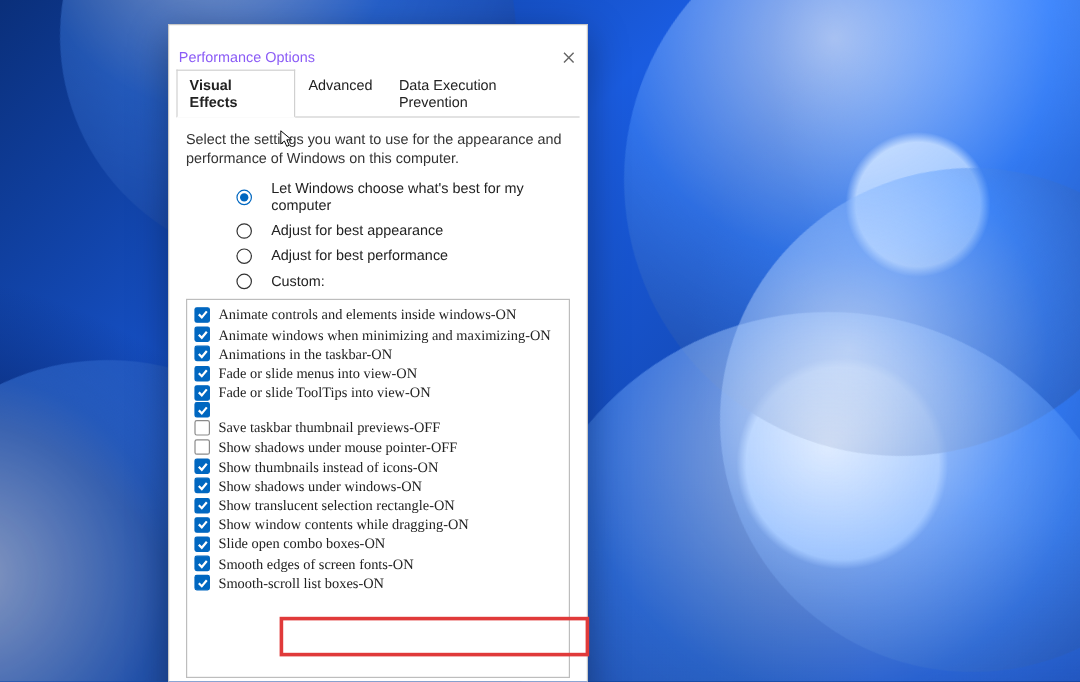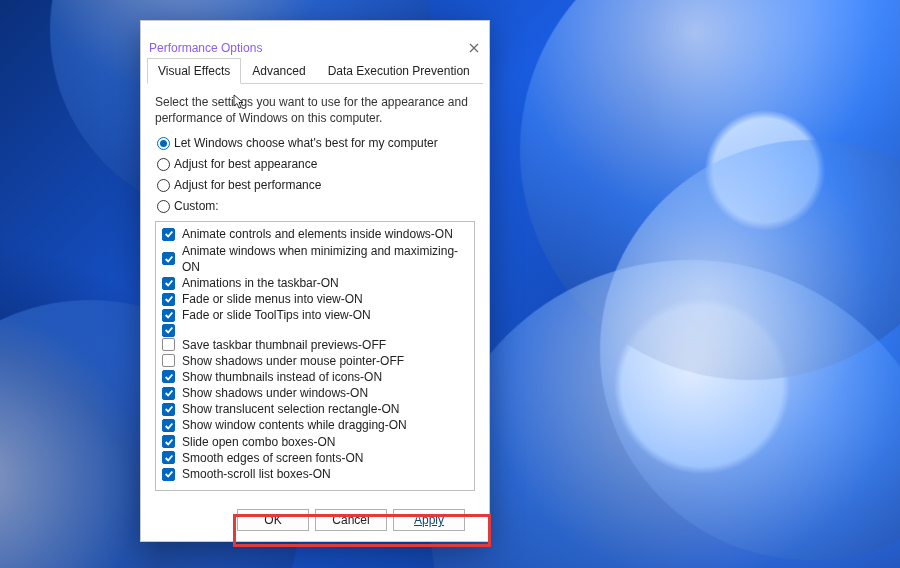--- a/index.html
+++ b/index.html
@@ -38,34 +38,34 @@
     padding:4px 8px 2px 8px; color:#8b5cf6; font-size:12px;margin-top:16px;
   }
   .titlebar .close { width:14px; height:14px; display:flex; align-items:center; justify-content:center; color:#666; }
   .titlebar .close svg { width:10px; height:10px; }
   .tabs { display:flex; border-bottom:1px solid #d0d0d0; margin:0 6px; }
   .tab {
     padding:5px 10px 5px 10px; font-size:12px; border:1px solid transparent;
     border-bottom:none; position:relative; top:1px; cursor:default;
     background:transparent;
   }
-  .tab.active { border-color:#d0d0d0; background:#fff; border-bottom:1px solid #fff; }
+  .tab.active { border-color:#d0d0d0; background:#fff; border-bottom:1px solid #fff;font-weight:bold; }
   .content { padding:10px 14px 8px 14px; }
   .desc { font-size:12px; color:#333; line-height:1.35; margin-bottom:10px; }
   .radios { display:flex; flex-direction:column; gap:7px; margin:4px 0 8px 2px; }
-  .radio-row { display:flex; align-items:center; gap:4px; cursor:default; }
+  .radio-row { display:flex; align-items:center; gap:16px; cursor:default;margin-left:40px; }
   .radio {
     width:13px; height:13px; border-radius:50%; border:1.5px solid #333;
     display:inline-flex; align-items:center; justify-content:center; flex:0 0 auto;
   }
   .radio.selected { border-color:#0067c0; }
   .radio.selected::after { content:""; width:7px; height:7px; border-radius:50%; background:#0067c0; }
   .listbox {
-    border:1px solid #bdbdbd; height:270px; overflow:hidden;
-    padding:4px 4px; margin-top:4px;
+    border:1px solid #bdbdbd; height:316px; overflow:hidden;
+    padding:4px 4px; margin-top:4px;font-family:Liberation Serif, serif;
   }
   .check-row { display:flex; align-items:center; gap:7px; padding:0 2px; line-height:1.35; cursor:default;}
   .chk {
     width:13px; height:13px; border:1px solid #8a8a8a; border-radius:2px;
     display:inline-flex; align-items:center; justify-content:center; flex:0 0 auto;
     background:#fff;
   }
   .chk.on { background:#0067c0; border-color:#0067c0; }
   .chk.on svg { width:10px; height:10px; stroke:#fff; stroke-width:2.2; fill:none; }
   .btnbar {

